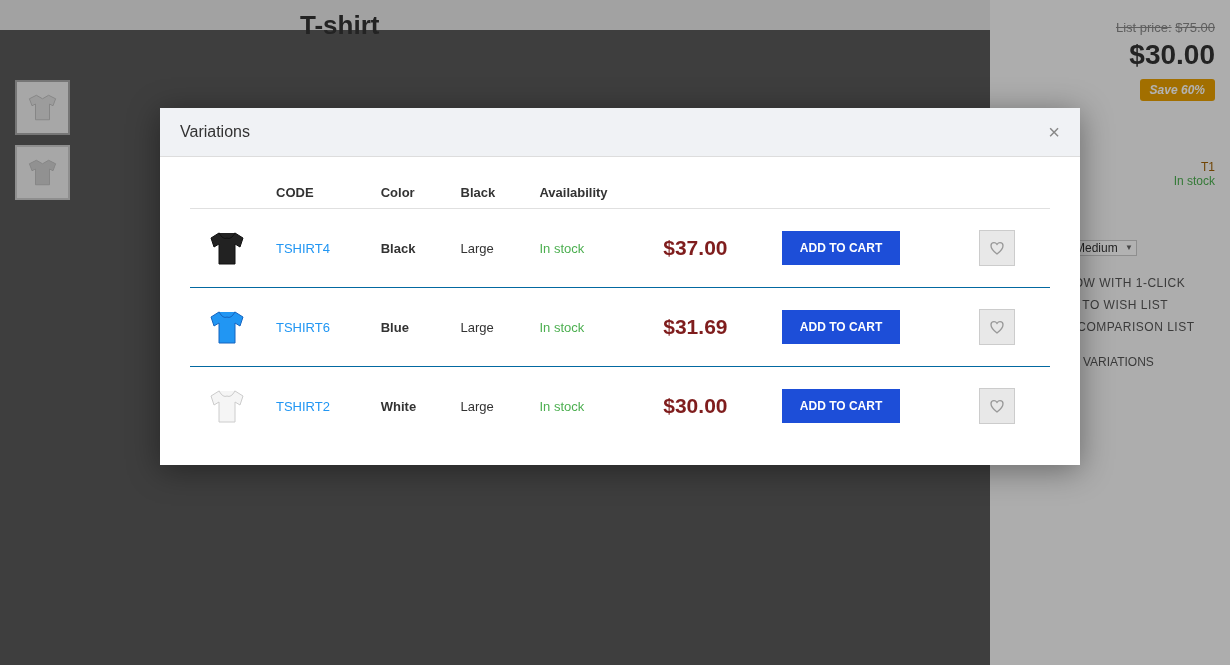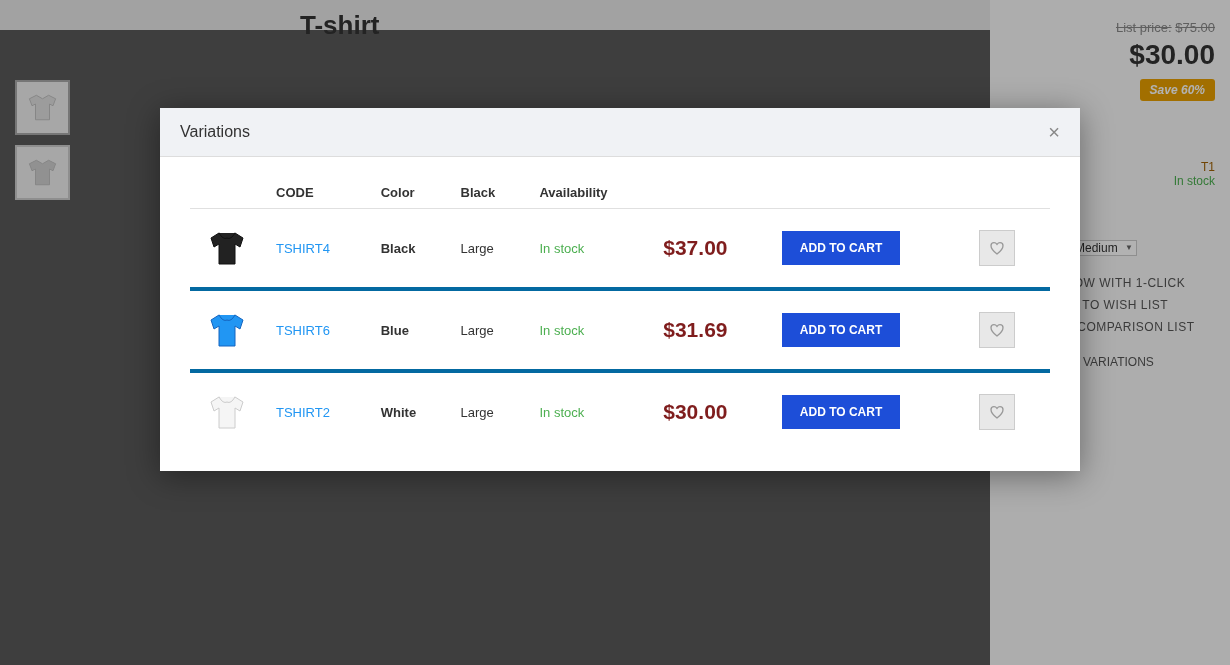--- a/index.html
+++ b/index.html
@@ -231,21 +231,21 @@
       text-align: left;
       border-bottom: 1px solid #e0e0e0;
     }
 
     .var-table th:first-child {
       width: 70px;
     }
 
     .var-table td {
       padding: 14px 12px;
-      border-bottom: 4px solid #0369a1;
+      border-bottom: 1px solid #0369a1;
       vertical-align: middle;
     }
 
     .var-table tr:last-child td {
       border-bottom: none;
     }
 
     .product-thumb {
       width: 50px;
       height: 50px;

